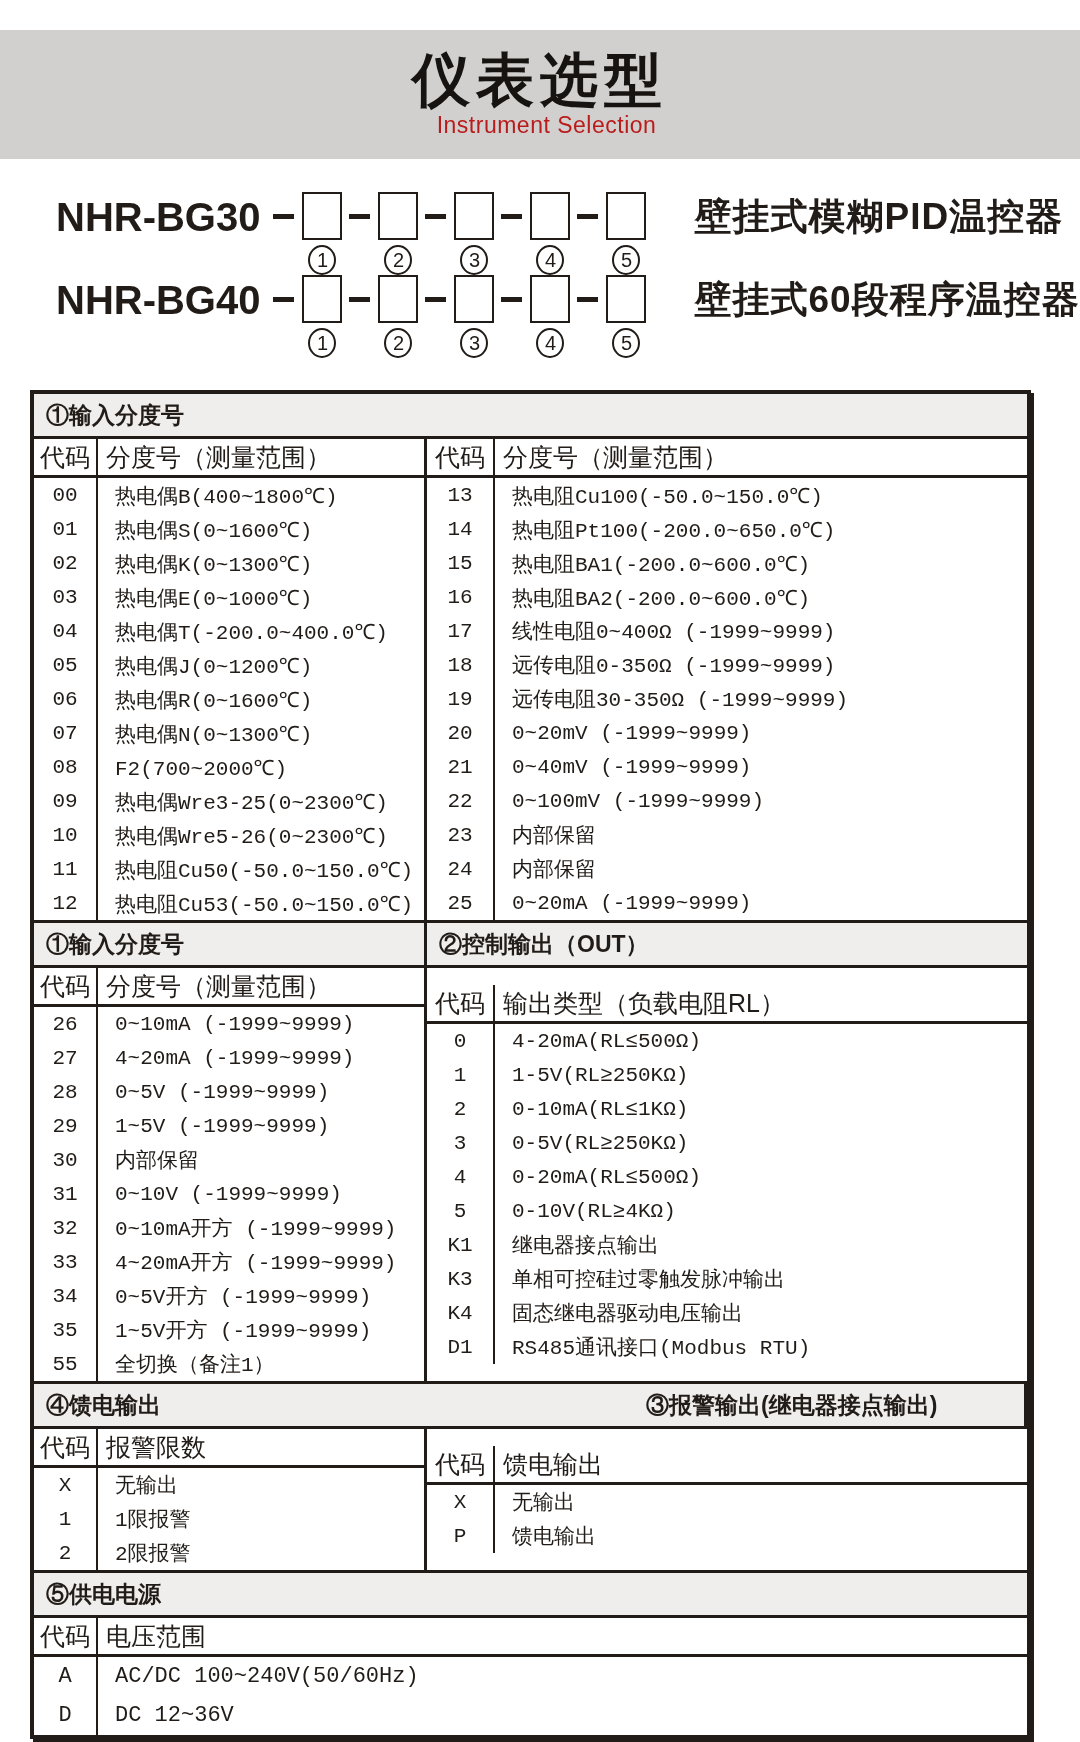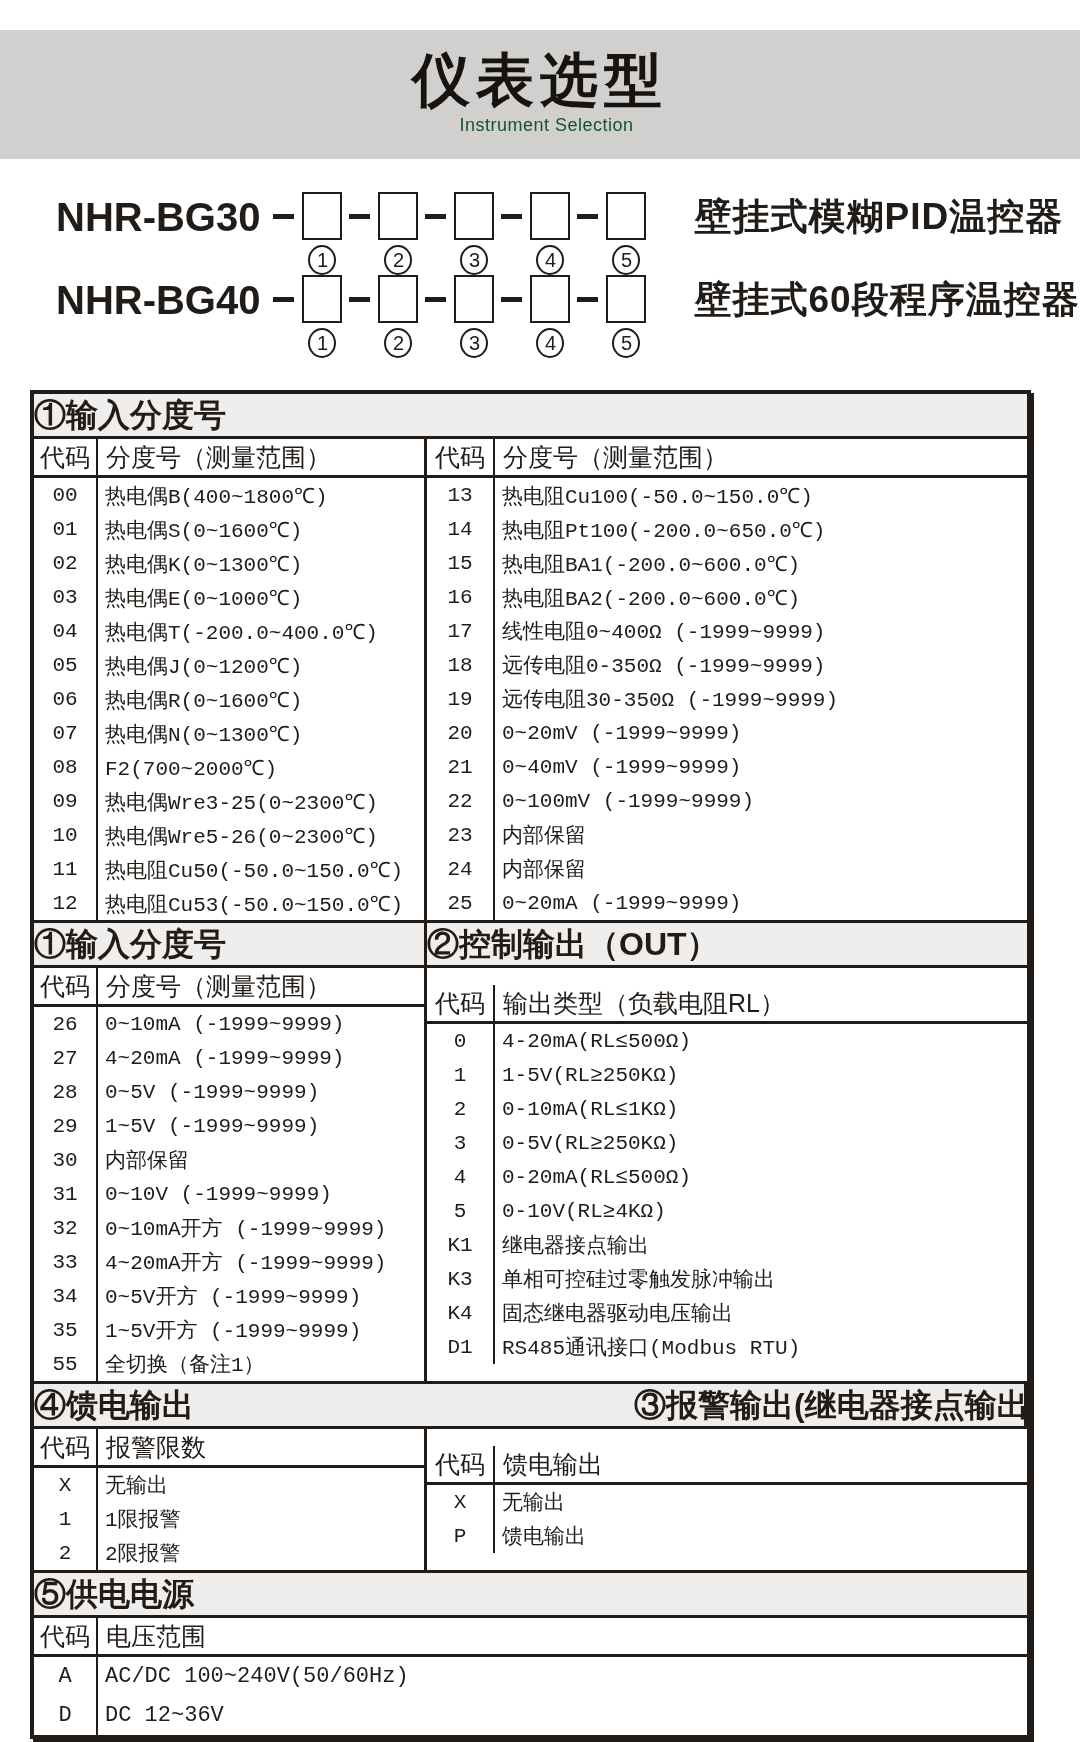--- a/index.html
+++ b/index.html
@@ -2,40 +2,40 @@
 <html><head>
 <meta charset="utf-8">
 <style>
   html,body{margin:0;padding:0;}
   body{width:1080px;height:1742px;background:#ffffff;font-family:"Liberation Sans",sans-serif;color:#211c18;}
   .page{position:relative;width:1080px;height:1742px;overflow:hidden;background:#fff;}
 
   
   .topband{position:absolute;top:30px;left:0;width:1080px;height:129px;background:#d1d0ce;text-align:center;}
   .title{margin-top:18px;font-size:58px;font-weight:bold;letter-spacing:6px;line-height:64px;color:#171310;}
-  .subtitle{font-size:18px;line-height:26px;color:#14532d;letter-spacing:0.5px;margin-left:13px;}
+  .subtitle{font-size:23px;line-height:26px;color:#b91c1c;letter-spacing:0.5px;margin-left:13px;}
 
   
   .models{position:absolute;top:192px;left:56px;}
   .model-row{display:flex;align-items:flex-start;height:83px;}
   .mcode{font-size:40px;font-weight:bold;line-height:50px;letter-spacing:0px;white-space:nowrap;}
   .slots{display:flex;margin-left:6px;}
   .slot{position:relative;width:40px;margin-left:36px;display:flex;flex-direction:column;align-items:center;}
   .slot::before{content:"";position:absolute;left:-29px;top:22px;width:21px;height:5px;background:#211c18;}
   .sq{width:36px;height:44px;border:2px solid #211c18;background:#fff;}
   .num{margin-top:5px;width:24px;height:26px;border:2px solid #211c18;border-radius:50%;
        display:flex;align-items:center;justify-content:center;font-size:20px;line-height:1;font-weight:normal;}
   .mdesc{margin-left:48px;font-size:37px;font-weight:bold;line-height:50px;white-space:nowrap;letter-spacing:1px;}
 
   
   .tbl{position:absolute;left:30px;top:390px;width:993px;border:4px solid #221c19;background:#fff;
        box-shadow:3px 3px 0 #221c19;}
   .band{display:flex;background:#efeeec;border-bottom:3px solid #221c19;}
   .band + .band, .bsep{border-top:3px solid #221c19;}
-  .band-cell{height:42px;line-height:42px;font-size:32px;font-weight:bold;padding-left:0;white-space:nowrap;overflow:hidden;}
+  .band-cell{height:42px;line-height:42px;font-size:23px;font-weight:bold;padding-left:12px;white-space:nowrap;overflow:hidden;}
   .band-cell.bl{width:393px;border-right:3px solid #221c19;box-sizing:border-box;}
   .band-cell.br{flex:1;}
   .band-cell.bfull{flex:1;}
 
   .body-row{display:flex;align-items:center;}
   .half{position:relative;}
   .half::after{content:"";position:absolute;top:0;bottom:0;width:2px;background:#221c19;}
   .half.hleft{width:393px;border-right:3px solid #221c19;box-sizing:border-box;}
   .half.hleft::after{left:62px;}
   .half.hright{flex:1;}
@@ -47,21 +47,21 @@
   .colhead .code{text-align:center;flex:none;}
   .hleft .colhead .code,.hfull .colhead .code{width:62px;}
   .hright .colhead .code{width:66px;}
   .colhead .lbl{padding-left:10px;white-space:nowrap;}
 
   .row{display:flex;align-items:center;height:34px;
        font-family:"Liberation Mono","DejaVu Sans Mono",monospace;font-size:21px;}
   .row .code{text-align:center;flex:none;}
   .hleft .row .code,.hfull .row .code{width:62px;}
   .hright .row .code{width:66px;}
-  .row .lbl{padding-left:9px;white-space:nowrap;}
+  .row .lbl{padding-left:19px;white-space:nowrap;}
   .s5 .row{height:39px;font-size:22px;}
   .mh-s2{min-height:374px;}
   .mh-s3{min-height:102px;}
   .mh-s5{min-height:78px;}
 </style>
 </head>
 <body>
 
 <div class="page">
 

